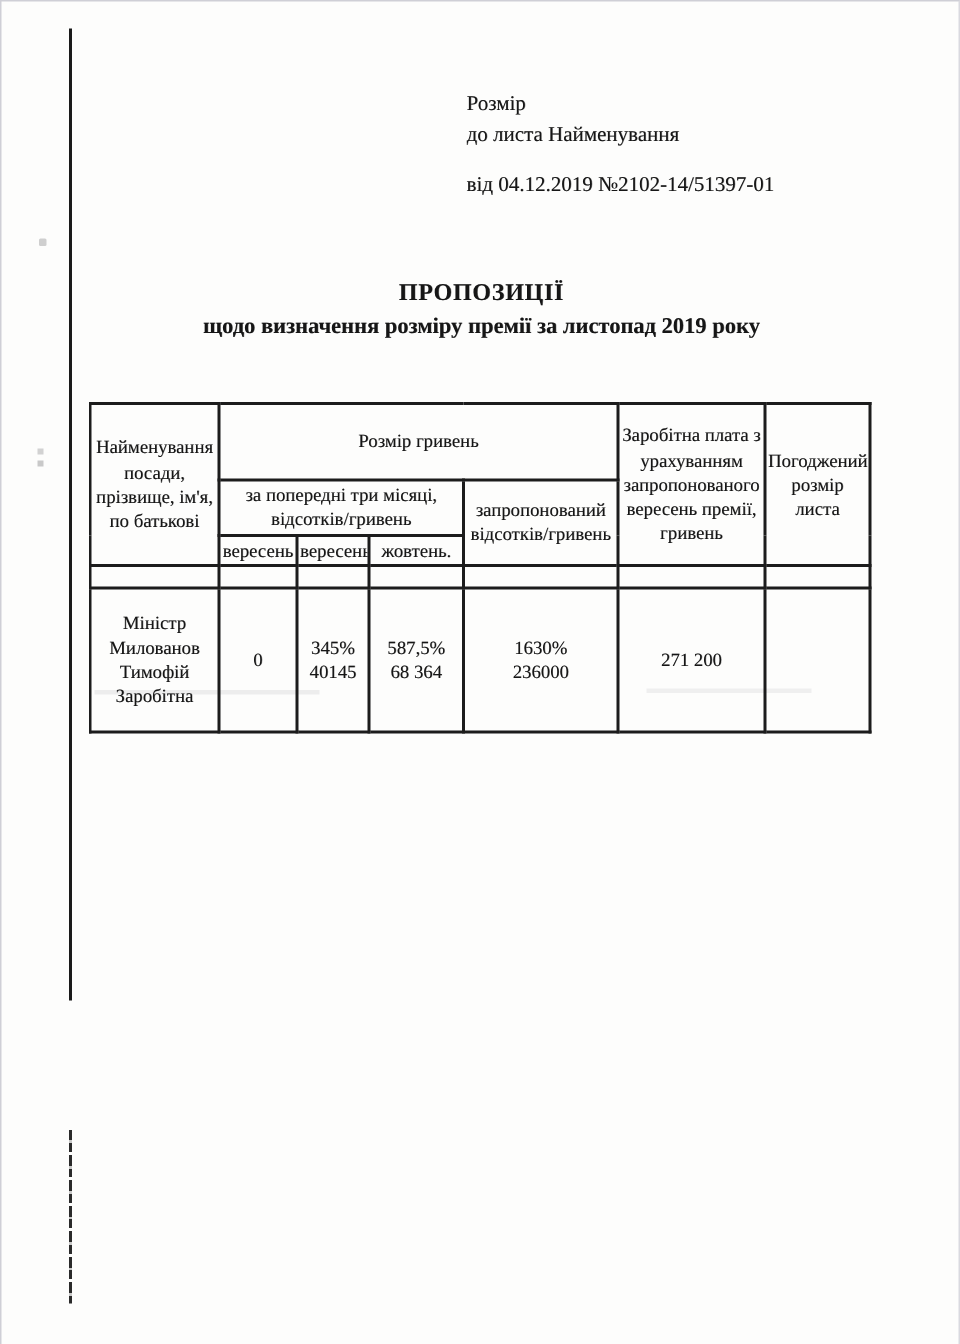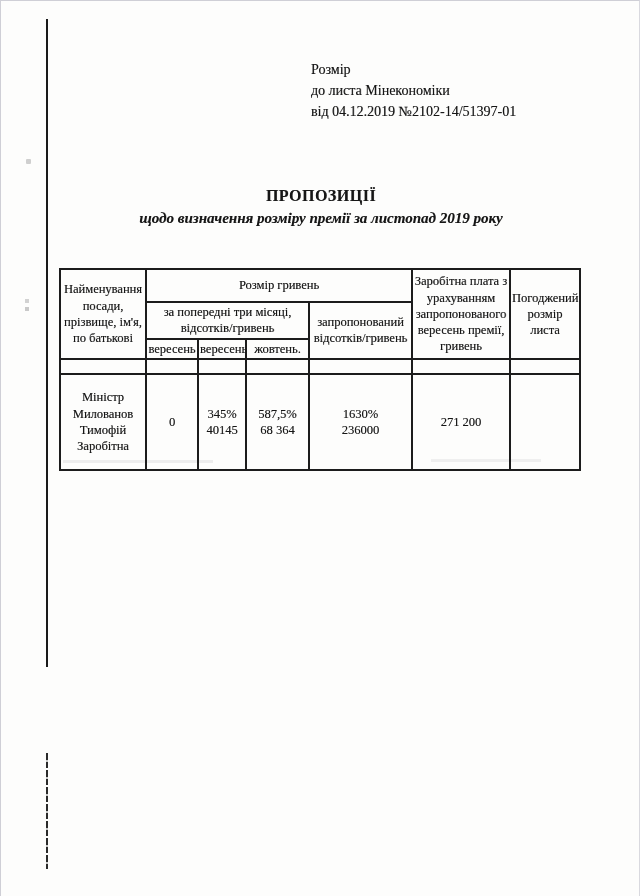--- a/index.html
+++ b/index.html
@@ -22,46 +22,46 @@
   .vline-broken{position:absolute;left:45px;top:752px;width:2px;height:116px;
     background:repeating-linear-gradient(180deg,#2a2a2a 0 7px,rgba(42,42,42,.25) 7px 9px,#2a2a2a 9px 15px,transparent 15px 17px);}
   .speck1{position:absolute;left:25px;top:158px;width:5px;height:5px;background:#cfcfcf;border-radius:1px;}
   .speck2{position:absolute;left:24px;top:298px;width:4px;height:4px;background:#d2d2d2;}
   .speck3{position:absolute;left:24px;top:306px;width:4px;height:4px;background:#c9c9c9;}
   .smudge1{position:absolute;left:62px;top:459px;width:150px;height:3px;background:#ededed;}
   .smudge2{position:absolute;left:430px;top:458px;width:110px;height:3px;background:#efefef;}
 
   
   .letter-head{position:absolute;left:310px;top:58px;font-size:14px;line-height:21px;}
-  .letter-head .ref{margin-top:0;}
+  .letter-head .ref{margin-top:12px;}
 
   
   .title-block{position:absolute;left:0;top:186px;width:640px;text-align:center;}
   .title-main{font-weight:bold;font-size:16px;letter-spacing:0.5px;}
-  .title-sub{font-weight:bold;font-size:15px;margin-top:5px;font-style:italic;}
+  .title-sub{font-weight:bold;font-size:15px;margin-top:5px;}
 
   
   table.main{
     position:absolute;left:58px;top:267px;
     border-collapse:collapse;table-layout:fixed;width:520px;
   }
   table.main th, table.main td{
     border:2px solid #1c1c1c;
     padding:1px;
     font-weight:normal;
     text-align:center;
     vertical-align:middle;
     font-size:12.5px;
     line-height:1.3;
     overflow:hidden;
   }
   th.name-head{font-size:12.6px;}
   th.salary-head{font-size:12px;}
   th.month{white-space:nowrap;padding:0;}
-  tr.r1{height:33px;} tr.r2{height:36px;} tr.r3{height:19px;}
+  tr.r1{height:51px;} tr.r2{height:36px;} tr.r3{height:19px;}
   tr.spacer{height:15px;} tr.data{height:96px;}
   tr.spacer td{padding:0;}
   td.val{font-size:14px;line-height:18px;}
   td.name-cell{
     text-align:left;vertical-align:top;
     font-size:14px;line-height:17.5px;padding:3px 2px 0 3px;
   }
   td.right{text-align:right;padding-right:5px;}
 </style>
 </head>
@@ -74,21 +74,21 @@
   <div class="speck1"></div>
   <div class="speck2"></div>
   <div class="speck3"></div>
   <div class="smudge1"></div>
   <div class="smudge2"></div>
 
   <div class="scan">
 
     <div class="letter-head">
       <div>Розмір</div>
-      <div>до листа Мінекономіки</div>
+      <div>до листа Найменування</div>
       <div class="ref">від 04.12.2019 №2102-14/51397-01</div>
     </div>
 
     <div class="title-block">
       <div class="title-main">ПРОПОЗИЦІЇ</div>
       <div class="title-sub">щодо визначення розміру премії за листопад 2019 року</div>
     </div>
 
     <table class="main">
       <colgroup>

